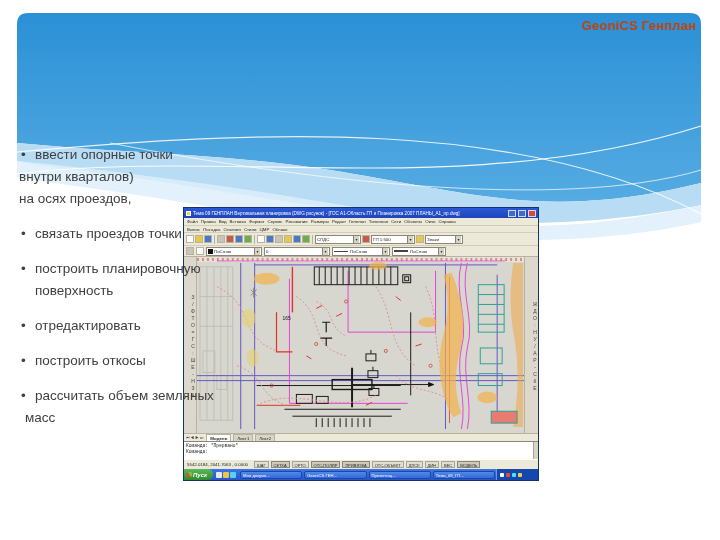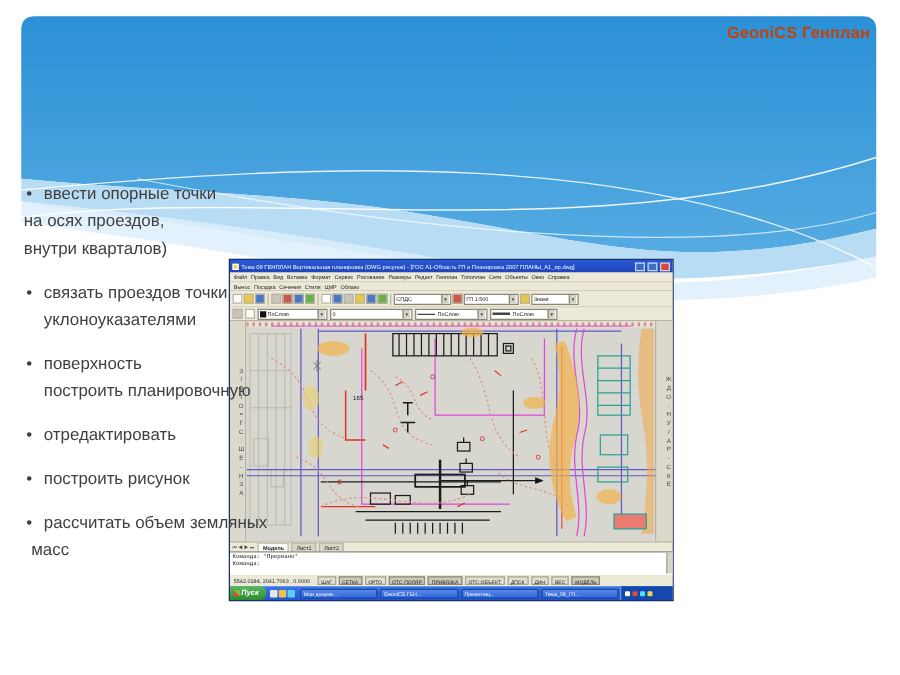--- a/index.html
+++ b/index.html
@@ -109,40 +109,39 @@
     <path d="M17,152 C260,130 520,118 701,214" stroke="#ffffff" stroke-width="1.1" fill="none" opacity="0.85"></path>
     <path d="M110,143 C300,180 560,212 701,170" stroke="#ffffff" stroke-width="1" fill="none" opacity="0.7"></path>
   </svg>
 
   <div class="brand">GeoniCS Генплан</div>
 
   <div class="bullets">
     <div class="bullet">
       <span class="dot">•</span>
       <div>ввести опорные точки</div>
+      <div class="flush">внутри кварталов)</div>
       <div class="flush">на осях проездов,</div>
-      <div class="flush">внутри кварталов)</div>
     </div>
     <div class="bullet">
       <span class="dot">•</span>
       <div>связать проездов точки</div>
-      <div>уклоноуказателями</div>
-    </div>
-    <div class="bullet">
-      <span class="dot">•</span>
+    </div>
+    <div class="bullet">
+      <span class="dot">•</span>
+      <div>построить планировочную</div>
       <div>поверхность</div>
-      <div>построить планировочную</div>
     </div>
     <div class="bullet">
       <span class="dot">•</span>
       <div>отредактировать</div>
     </div>
     <div class="bullet">
       <span class="dot">•</span>
-      <div>построить рисунок</div>
+      <div>построить откосы</div>
     </div>
     <div class="bullet">
       <span class="dot">•</span>
       <div>рассчитать объем земляных</div>
       <div class="tiny-ind">масс</div>
     </div>
   </div>
 
   <div class="cad">
 

